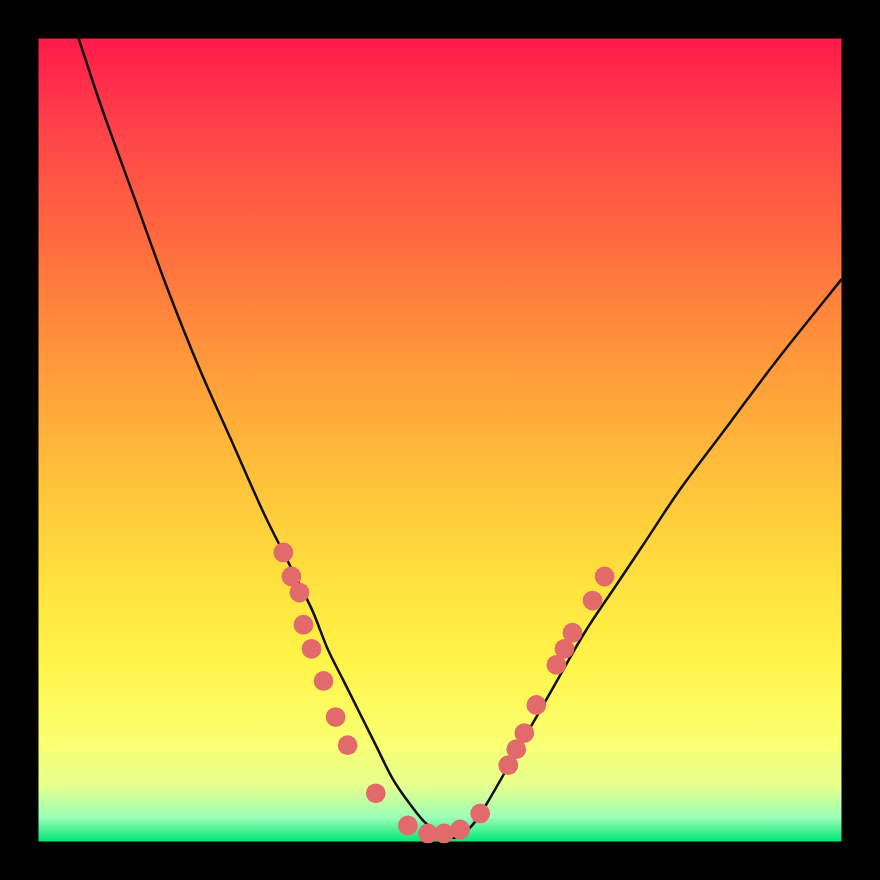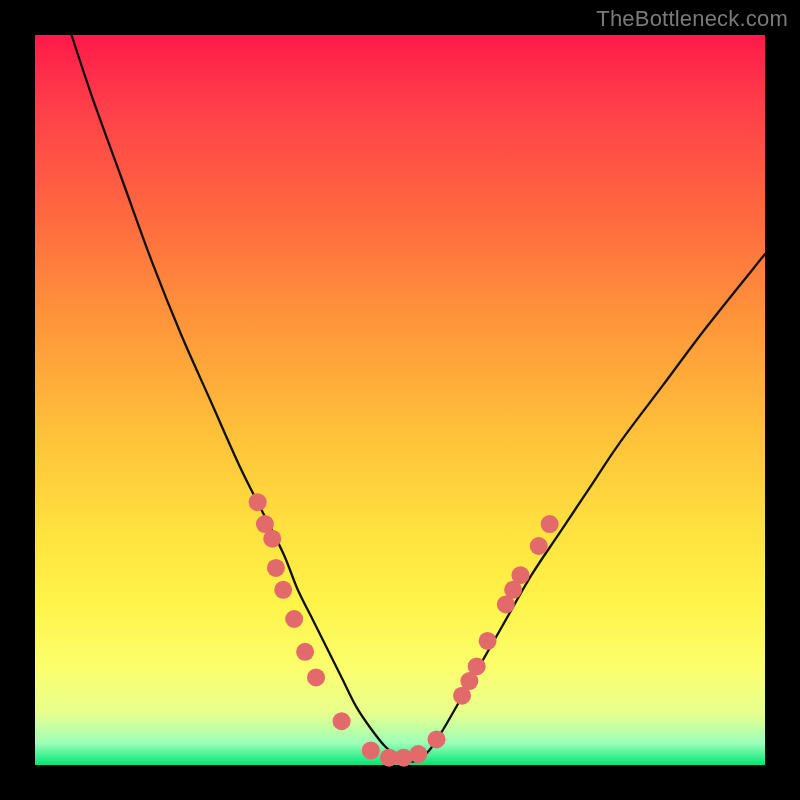--- a/index.html
+++ b/index.html
@@ -55,21 +55,20 @@
     top: 0;
     width: 730px;
     height: 730px;
     overflow: visible;
   }
 </style>
 </head>
 <body>
 
 <div class="frame">
-  <div class="watermark">TheBottleneck.com</div>
 
   <div class="plot-area">
     <svg class="curve" viewBox="0 0 730 730" preserveAspectRatio="none">
       <path id="curve-path" fill="none" stroke="#111111" stroke-width="2.3" stroke-linecap="round" stroke-linejoin="round" d="M 36.5,0 C 40.15,10.949999999999989 49.88333333333333,41.3666666666666 58.4,65.69999999999993 C 66.91666666666666,90.03333333333326 77.86666666666666,119.23333333333332 87.6,146 C 97.33333333333333,172.76666666666668 107.06666666666666,200.75 116.8,226.3 C 126.53333333333333,251.85000000000002 136.26666666666668,276.18333333333334 146,299.3 C 155.73333333333332,322.4166666666667 165.46666666666664,343.1 175.2,365 C 184.93333333333334,386.9 195.88333333333333,412.45000000000005 204.4,430.70000000000005 C 212.91666666666669,448.95000000000005 219,459.90000000000003 226.3,474.5 C 233.60000000000002,489.09999999999997 242.11666666666667,504.91666666666663 248.20000000000002,518.3 C 254.28333333333336,531.6833333333333 257.93333333333334,543.8499999999999 262.8,554.8 C 267.6666666666667,565.75 272.5333333333333,574.2666666666667 277.4,584 C 282.26666666666665,593.7333333333333 287.1333333333333,603.4666666666667 292,613.2 C 296.8666666666667,622.9333333333334 301.7333333333333,632.6666666666666 306.59999999999997,642.4 C 311.46666666666664,652.1333333333333 316.3333333333333,663.0833333333334 321.2,671.6 C 326.06666666666666,680.1166666666667 330.93333333333334,686.8083333333334 335.8,693.5 C 340.6666666666667,700.1916666666666 345.5333333333333,706.8833333333333 350.4,711.75 C 355.26666666666665,716.6166666666667 360.1333333333333,720.2666666666667 365,722.7 C 369.8666666666667,725.1333333333334 374.73333333333335,727.5666666666667 379.6,726.35 C 384.4666666666667,725.1333333333333 389.33333333333337,720.875 394.20000000000005,715.4 C 399.0666666666667,709.925 401.5,705.6666666666666 408.8,693.5 C 416.1,681.3333333333334 428.26666666666665,659.4333333333333 438,642.4 C 447.73333333333335,625.3666666666667 457.46666666666664,608.3333333333333 467.2,591.3 C 476.93333333333334,574.2666666666667 486.6666666666667,556.0166666666667 496.40000000000003,540.2 C 506.1333333333334,524.3833333333334 515.8666666666667,511 525.6,496.4 C 535.3333333333334,481.79999999999995 545.0666666666666,467.20000000000005 554.8,452.6 C 564.5333333333333,438 571.8333333333334,425.83333333333337 584,408.8 C 596.1666666666666,391.76666666666665 613.1999999999999,369.8666666666667 627.8,350.4 C 642.4,330.9333333333333 654.5666666666667,313.9 671.6,292 C 688.6333333333333,270.1 720.2666666666667,231.1666666666667 730,219.00000000000006"></path>
       <g id="markers-g">
           <circle cx="222.65" cy="467.2" r="9" fill="#e36a6a" stroke="#c94f4f" stroke-width="0"></circle>
           <circle cx="229.95" cy="489.1" r="9" fill="#e36a6a" stroke="#c94f4f" stroke-width="0"></circle>
           <circle cx="237.25" cy="503.7" r="9" fill="#e36a6a" stroke="#c94f4f" stroke-width="0"></circle>
           <circle cx="240.9" cy="532.9" r="9" fill="#e36a6a" stroke="#c94f4f" stroke-width="0"></circle>
           <circle cx="248.20000000000002" cy="554.8" r="9" fill="#e36a6a" stroke="#c94f4f" stroke-width="0"></circle>

